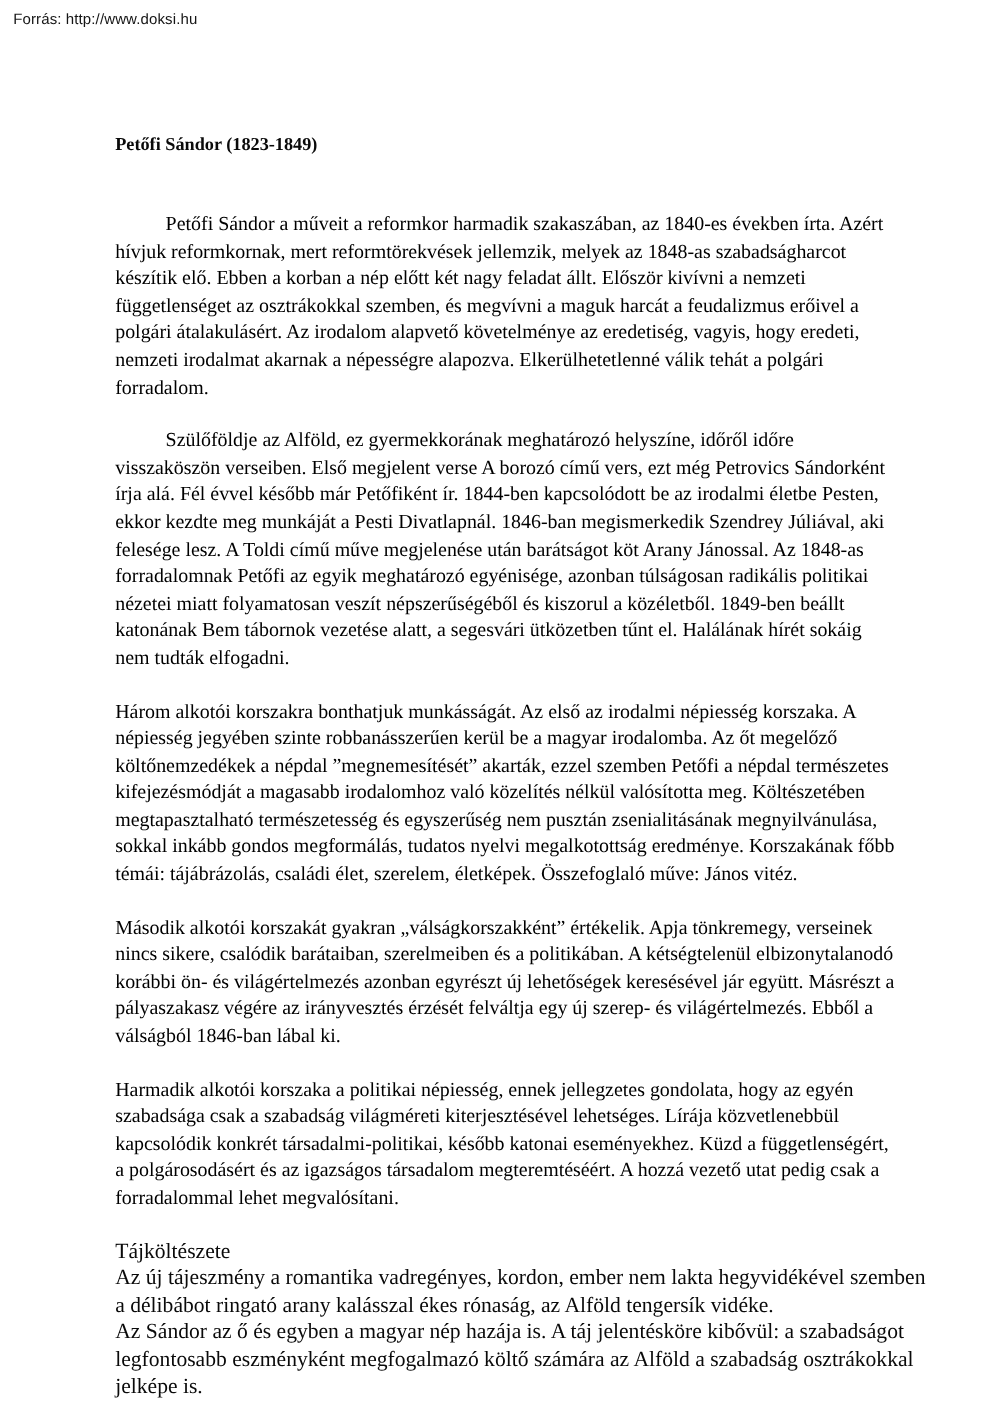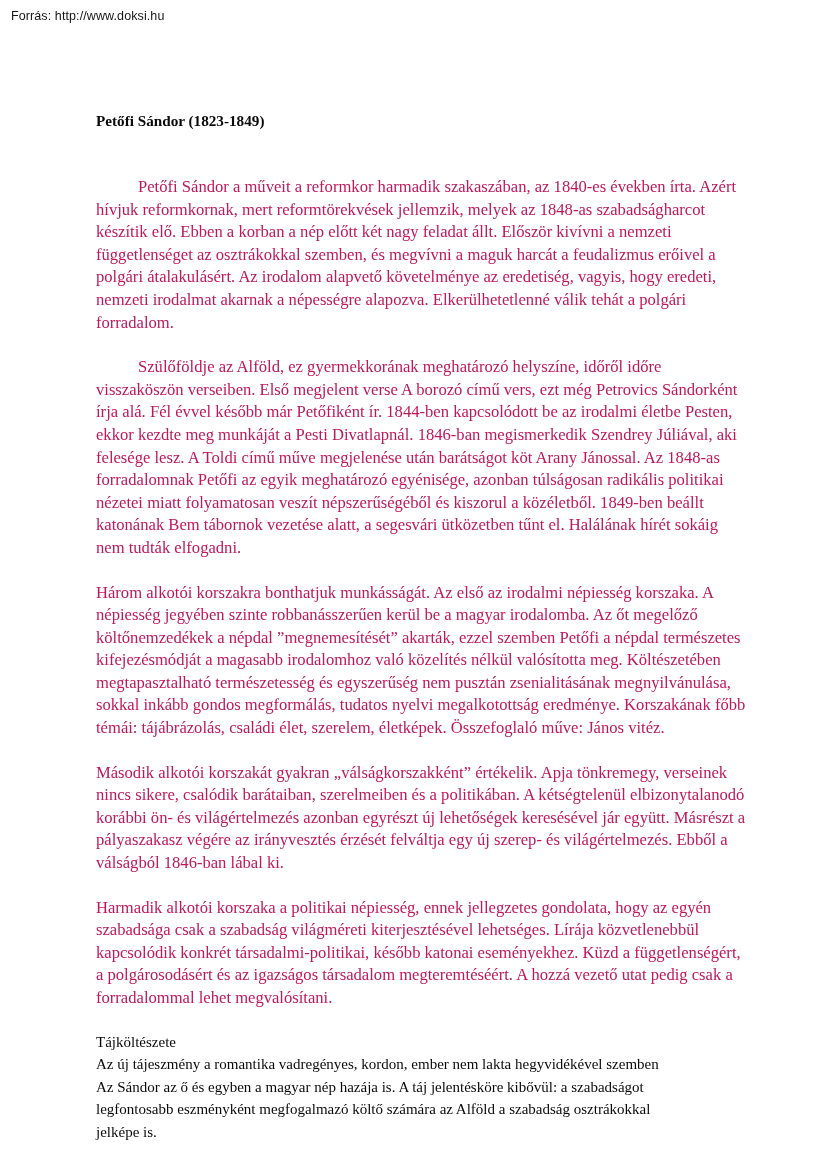--- a/index.html
+++ b/index.html
@@ -47,32 +47,32 @@
     line-height: 19px;
     margin: 0 0 46px 0;
     color: #0a0a0a;
     white-space: nowrap;
   }
   p.para {
     font-size: 16.6px;
     line-height: 22.6px;
     margin: 0 0 22px 0;
     text-align: left;
-    color: #be185d;
+    color: #000000;
     text-rendering: optimizeLegibility;
   }
   p.para.indent {
     text-indent: 42px;
   }
   p.para.tight {
     margin-bottom: 21px;
   }
   
   .lineblock {
-    font-size: 15px;
+    font-size: 18px;
     line-height: 22.6px;
     margin: 0;
     color: #0a0a0a;
   }
   .lineblock .ln {
     display: block;
     white-space: pre;
   }
 </style>
 </head>
@@ -92,19 +92,20 @@
 
     <p class="para">Három alkotói korszakra bonthatjuk munkásságát. Az első az irodalmi népiesség korszaka. A népiesség jegyében szinte robbanásszerűen kerül be a magyar irodalomba. Az őt megelőző költőnemzedékek a népdal ”megnemesítését” akarták, ezzel szemben Petőfi a népdal természetes kifejezésmódját a magasabb irodalomhoz való közelítés nélkül valósította meg. Költészetében megtapasztalható természetesség és egyszerűség nem pusztán zsenialitásának megnyilvánulása, sokkal inkább gondos megformálás, tudatos nyelvi megalkotottság eredménye. Korszakának főbb témái: tájábrázolás, családi élet, szerelem, életképek. Összefoglaló műve: János vitéz.</p>
 
     <p class="para">Második alkotói korszakát gyakran „válságkorszakként” értékelik. Apja tönkremegy, verseinek nincs sikere, csalódik barátaiban, szerelmeiben és a politikában. A kétségtelenül elbizonytalanodó korábbi ön- és világértelmezés azonban egyrészt új lehetőségek keresésével jár együtt. Másrészt a pályaszakasz végére az irányvesztés érzését felváltja egy új szerep- és világértelmezés. Ebből a válságból 1846-ban lábal ki.</p>
 
     <p class="para tight">Harmadik alkotói korszaka a politikai népiesség, ennek jellegzetes gondolata, hogy az egyén szabadsága csak a szabadság világméreti kiterjesztésével lehetséges. Lírája közvetlenebbül kapcsolódik konkrét társadalmi-politikai, később katonai eseményekhez. Küzd a függetlenségért, a polgárosodásért és az igazságos társadalom megteremtéséért. A hozzá vezető utat pedig csak a forradalommal lehet megvalósítani.</p>
 
     <div class="lineblock">
       <span class="ln">Tájköltészete</span>
       <span class="ln">Az új tájeszmény a romantika vadregényes, kordon, ember nem lakta hegyvidékével szemben</span>
+      <span class="ln">a délibábot ringató arany kalásszal ékes rónaság, az Alföld tengersík vidéke.</span>
       <span class="ln">Az Sándor az ő és egyben a magyar nép hazája is. A táj jelentésköre kibővül: a szabadságot</span>
       <span class="ln">legfontosabb eszményként megfogalmazó költő számára az Alföld a szabadság osztrákokkal</span>
       <span class="ln">jelképe is.</span>
     </div>
 
   </div>
 </div>
 
 </body></html>

